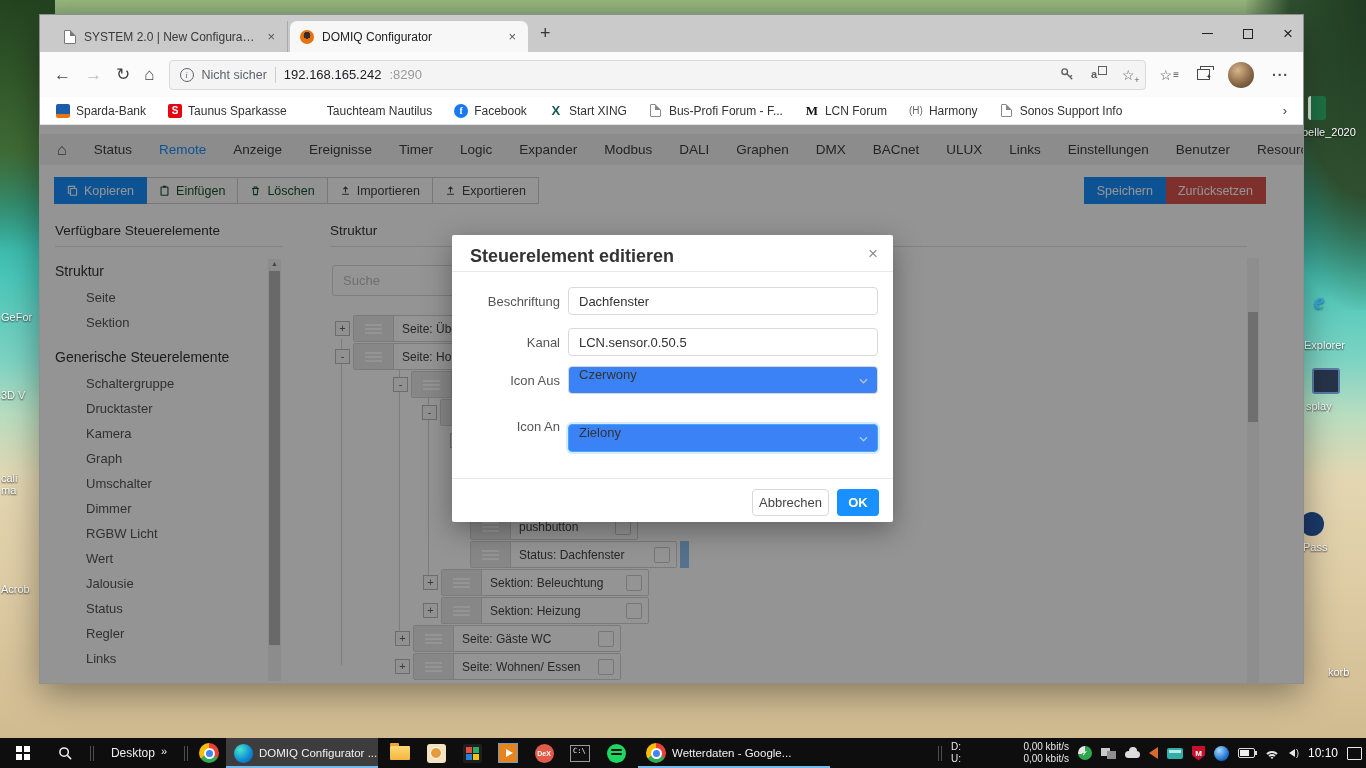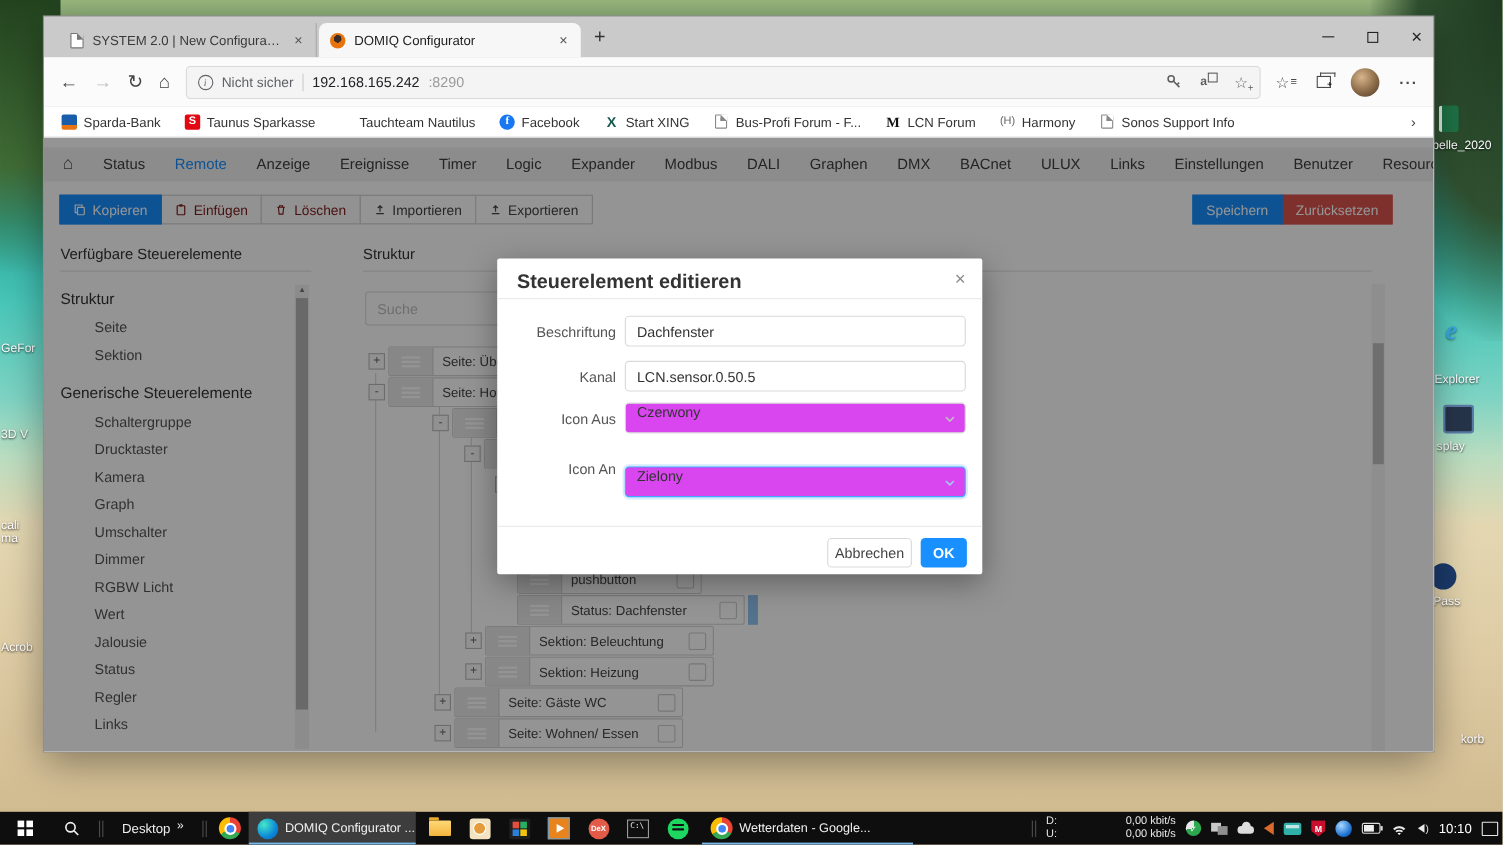--- a/index.html
+++ b/index.html
@@ -65,21 +65,21 @@
 
 .page{position:relative;height:558px;background:#fff;overflow:hidden}
 .appnav{position:absolute;left:0;top:9px;width:100%;height:31px;background:#f1f1f1;display:flex;align-items:center;gap:27px;padding:0 17px;font-size:13.5px;color:#3e3e3e}
 .appnav .home{font-size:16px;color:#555}
 .appnav .active{color:#1890ff}
 .cmdbar{position:absolute;left:0;top:49px;width:100%;height:34px}
 .btngroup{position:absolute;top:3px;display:flex}
 .cbtn{height:27px;display:flex;align-items:center;gap:6px;padding:0 12px;border:1px solid #cfcfcf;background:#fff;color:#444;font-size:12.5px;margin-left:-1px;white-space:nowrap}
 .cbtn.primary{background:#1890ff;border-color:#1890ff;color:#fff;z-index:2}
 .cbtn.danger{background:#d9534f;border-color:#d9534f;color:#fff}
-.cbtn.disabled{color:#7f1d1d;background:#fbfbfb}
+.cbtn.disabled{color:#14532d;background:#fbfbfb}
 .cbtn svg{flex:0 0 auto}
 .ptitle{position:absolute;font-size:13.5px;color:#333}
 .pdivider{position:absolute;height:1px;background:#e2e2e2}
 
 .slist{position:absolute;left:15px;top:133px;width:210px}
 .sgh{line-height:27px;font-size:14px;color:#333}
 .sitem{line-height:25px;padding-left:31px;font-size:13px;color:#555}
 .sgap{height:9px}
 .sscroll{position:absolute;left:228px;top:134px;width:13px;height:422px;background:#f1f1f1}
 .sscroll .arr{position:absolute;top:1px;left:0;width:13px;text-align:center;font-size:7px;color:#777}
@@ -100,21 +100,21 @@
 .tcb{position:absolute;right:6px;top:5px;width:16px;height:16px;border:1px solid #ccc;border-radius:2px;background:#fff}
 .selbar{position:absolute;left:640px;top:416px;width:9px;height:27px;background:#91c4f2}
 
 .overlay{position:absolute;inset:0;background:rgba(0,0,0,.42);z-index:10}
 .modal{position:absolute;left:412px;top:110px;width:441px;height:287px;background:#fff;z-index:20;border-radius:2px;box-shadow:0 8px 28px rgba(0,0,0,.35)}
 .mtitle{position:absolute;left:18px;top:11px;font-size:18px;font-weight:bold;color:#333}
 .mclose{position:absolute;right:15px;top:9px;font-size:17px;color:#8c8c8c}
 .mdiv{position:absolute;left:0;right:0;height:1px;background:#e8e8e8}
 .mlabel{position:absolute;width:100px;text-align:right;font-size:13px;color:#555}
 .minput{position:absolute;left:116px;width:310px;height:28px;border:1px solid #d9d9d9;border-radius:4px;font-size:13px;color:#333;padding:0 10px;outline:none;font-family:"Liberation Sans",sans-serif}
-.mselect{position:absolute;left:116px;width:310px;height:28px;border:1px solid #d9d9d9;border-radius:4px;font-size:13px;color:#333;padding:0 24px 12px 10px;display:flex;align-items:center;background:#d946ef}
+.mselect{position:absolute;left:116px;width:310px;height:28px;border:1px solid #d9d9d9;border-radius:4px;font-size:13px;color:#333;padding:0 24px 12px 10px;display:flex;align-items:center;background:#3b82f6}
 .mselect.focus{border-color:#40a9ff;box-shadow:0 0 0 2px rgba(24,144,255,.18)}
 .mchev{position:absolute;right:9px;top:11px;width:9px;height:6px}
 .mbtn-cancel{position:absolute;left:300px;top:254px;width:77px;height:27px;border:1px solid #d9d9d9;border-radius:4px;background:#fff;color:#444;font-size:13px;display:flex;align-items:center;justify-content:center}
 .mbtn-ok{position:absolute;left:385px;top:254px;width:42px;height:27px;border-radius:4px;background:#1890ff;color:#fff;font-size:13px;font-weight:bold;display:flex;align-items:center;justify-content:center}
 
 .taskbar{position:absolute;left:0;bottom:0;width:1366px;height:30px;background:#0e0e0e;z-index:50;color:#eee}
 .tb{position:absolute;top:0;height:30px;display:flex;align-items:center;justify-content:center}
 .winlogo{width:14px;height:14px;display:grid;grid-template-columns:1fr 1fr;grid-template-rows:1fr 1fr;gap:1.5px}
 .winlogo i{background:#fff}
 .tdiv2{width:4px;height:15px;border-left:1px solid #4d4d4d;border-right:1px solid #4d4d4d}

